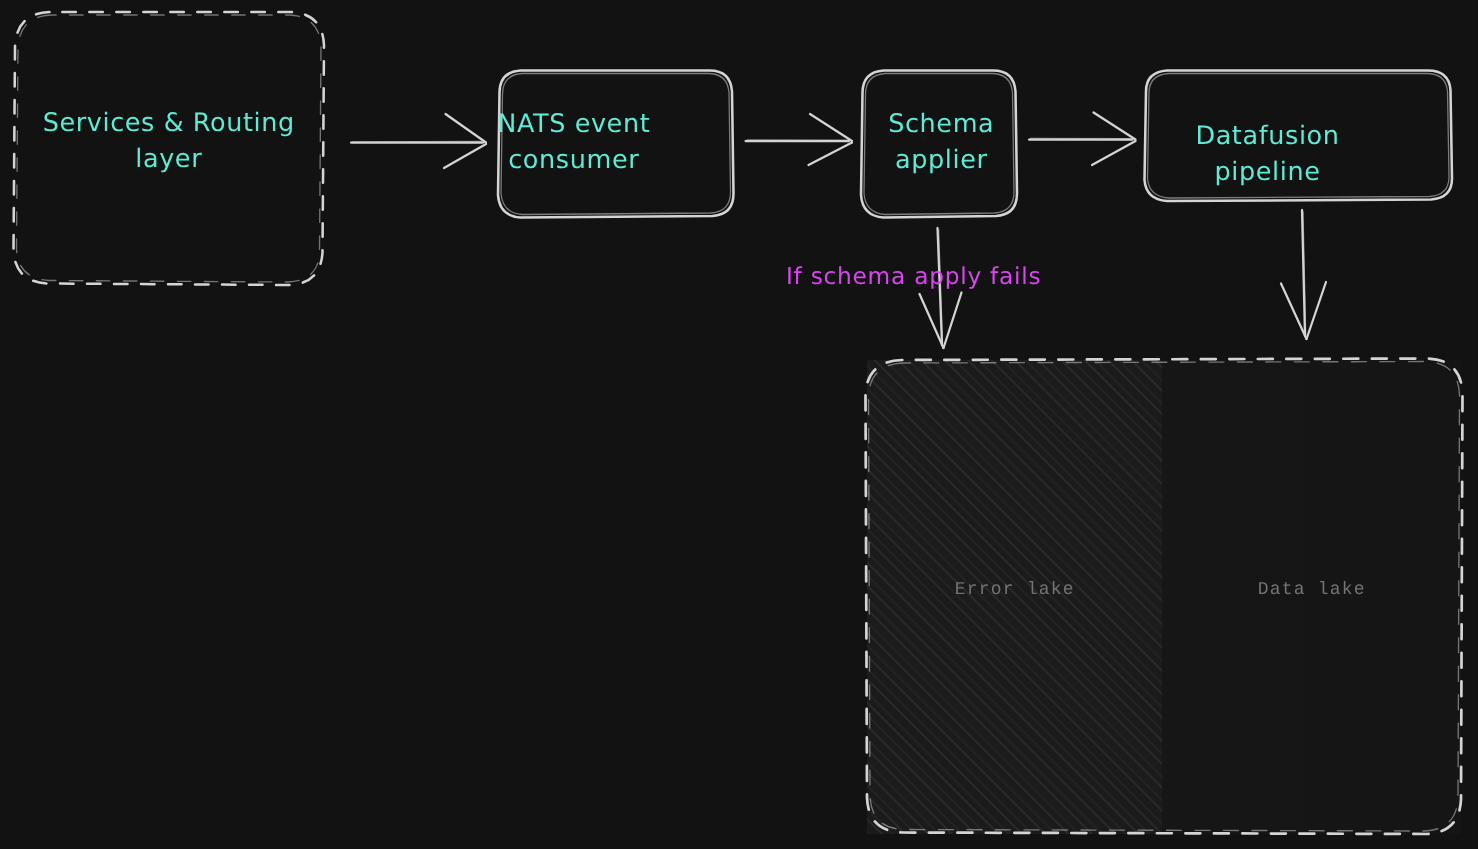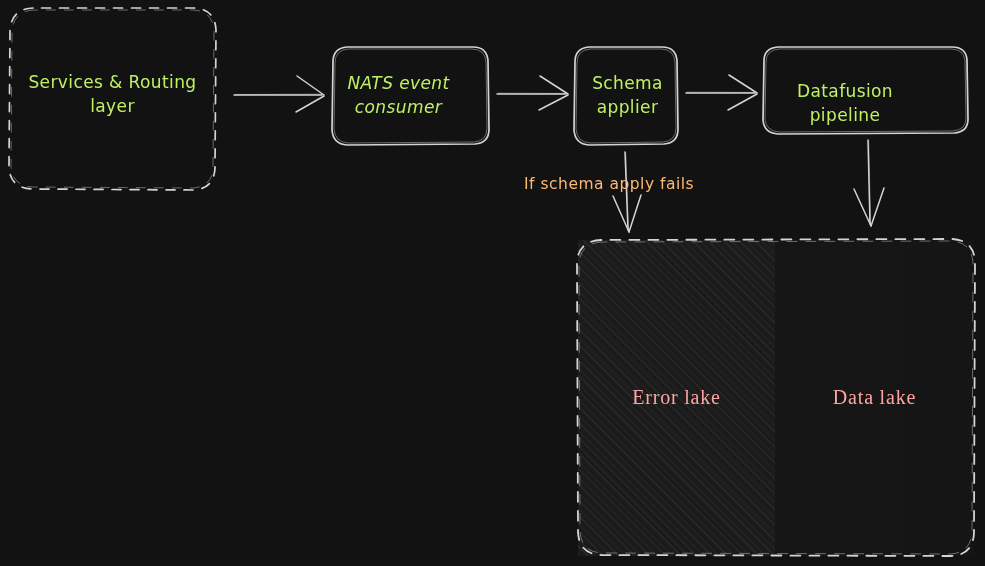--- a/index.html
+++ b/index.html
@@ -21,44 +21,44 @@
   #canvas svg.layer {
     position: absolute;
     left: 0;
     top: 0;
     width: 985px;
     height: 566px;
     overflow: visible;
   }
   .node-label {
     position: absolute;
-    color: #bef264;
+    color: #5eead4;
     font-family: "DejaVu Sans", sans-serif;
     font-size: 17px;
     line-height: 1.42;
     text-align: center;
     letter-spacing: 0.4px;
     white-space: pre-line;
     pointer-events: none;
     user-select: none;
   }
   .edge-label {
     position: absolute;
-    color: #fdba74;
+    color: #d946ef;
     font-family: "DejaVu Sans", sans-serif;
     font-size: 15.5px;
     letter-spacing: 0.5px;
     white-space: nowrap;
     user-select: none;
   }
   .lake-label {
     position: absolute;
-    color: #fca5a5;
-    font-family: Liberation Serif, serif;
-    font-size: 20px;
+    color: #737373;
+    font-family: Liberation Mono, monospace;
+    font-size: 12px;
     letter-spacing: 0.8px;
     white-space: nowrap;
     user-select: none;
   }
   .hit {
     position: absolute;
   }
 </style>
 </head>
 <body>
@@ -145,21 +145,21 @@
         <path d="M854 189 L871 226" stroke-width="1.5"></path>
         <path d="M884 188 L871 226" stroke-width="1.5"></path>
       </g>
 
     </g>
   </svg>
 
   <div class="node-label" style="left:9px; top:70px; width:207px;">Services &amp; Routing
 layer</div>
 
-  <div class="node-label" style="left:332px; top:71px; width:133px;font-style:italic;">NATS event
+  <div class="node-label" style="left:316px; top:71px; width:133px;">NATS event
 consumer</div>
 
   <div class="node-label" style="left:574px; top:71px; width:107px;">Schema
 applier</div>
 
   <div class="node-label" style="left:763px; top:79px; width:164px;">Datafusion pipeline</div>
 
   <div class="edge-label" style="left:524px; top:175px;">If schema apply fails</div>
 
   <div class="lake-label" style="left:578px; top:386px; width:197px; text-align:center;">Error lake</div>

